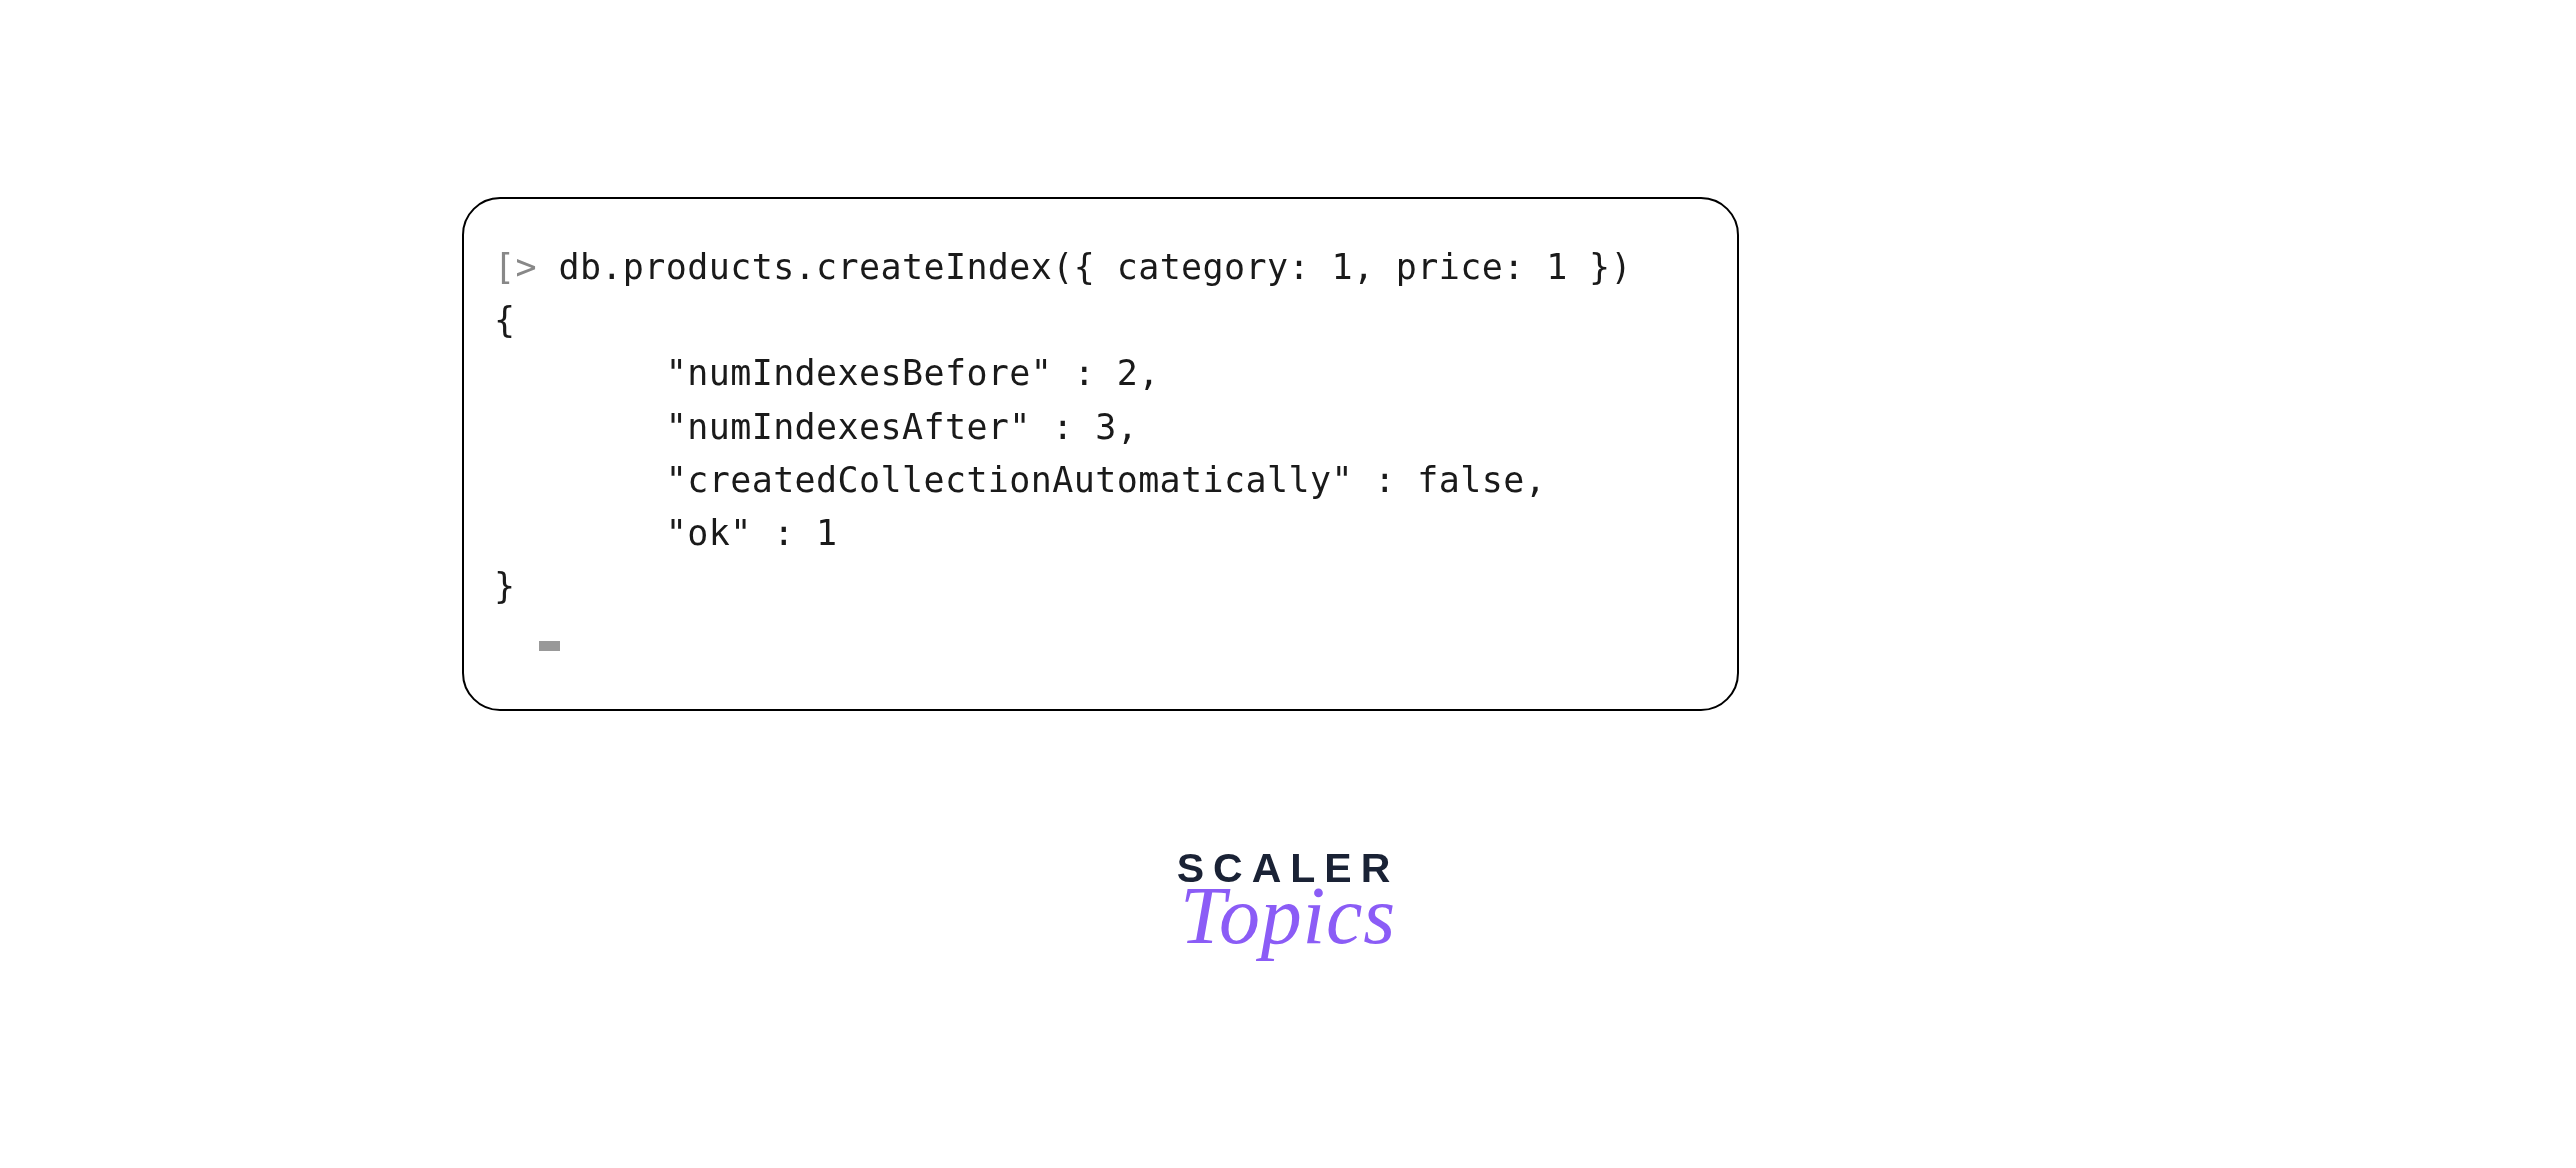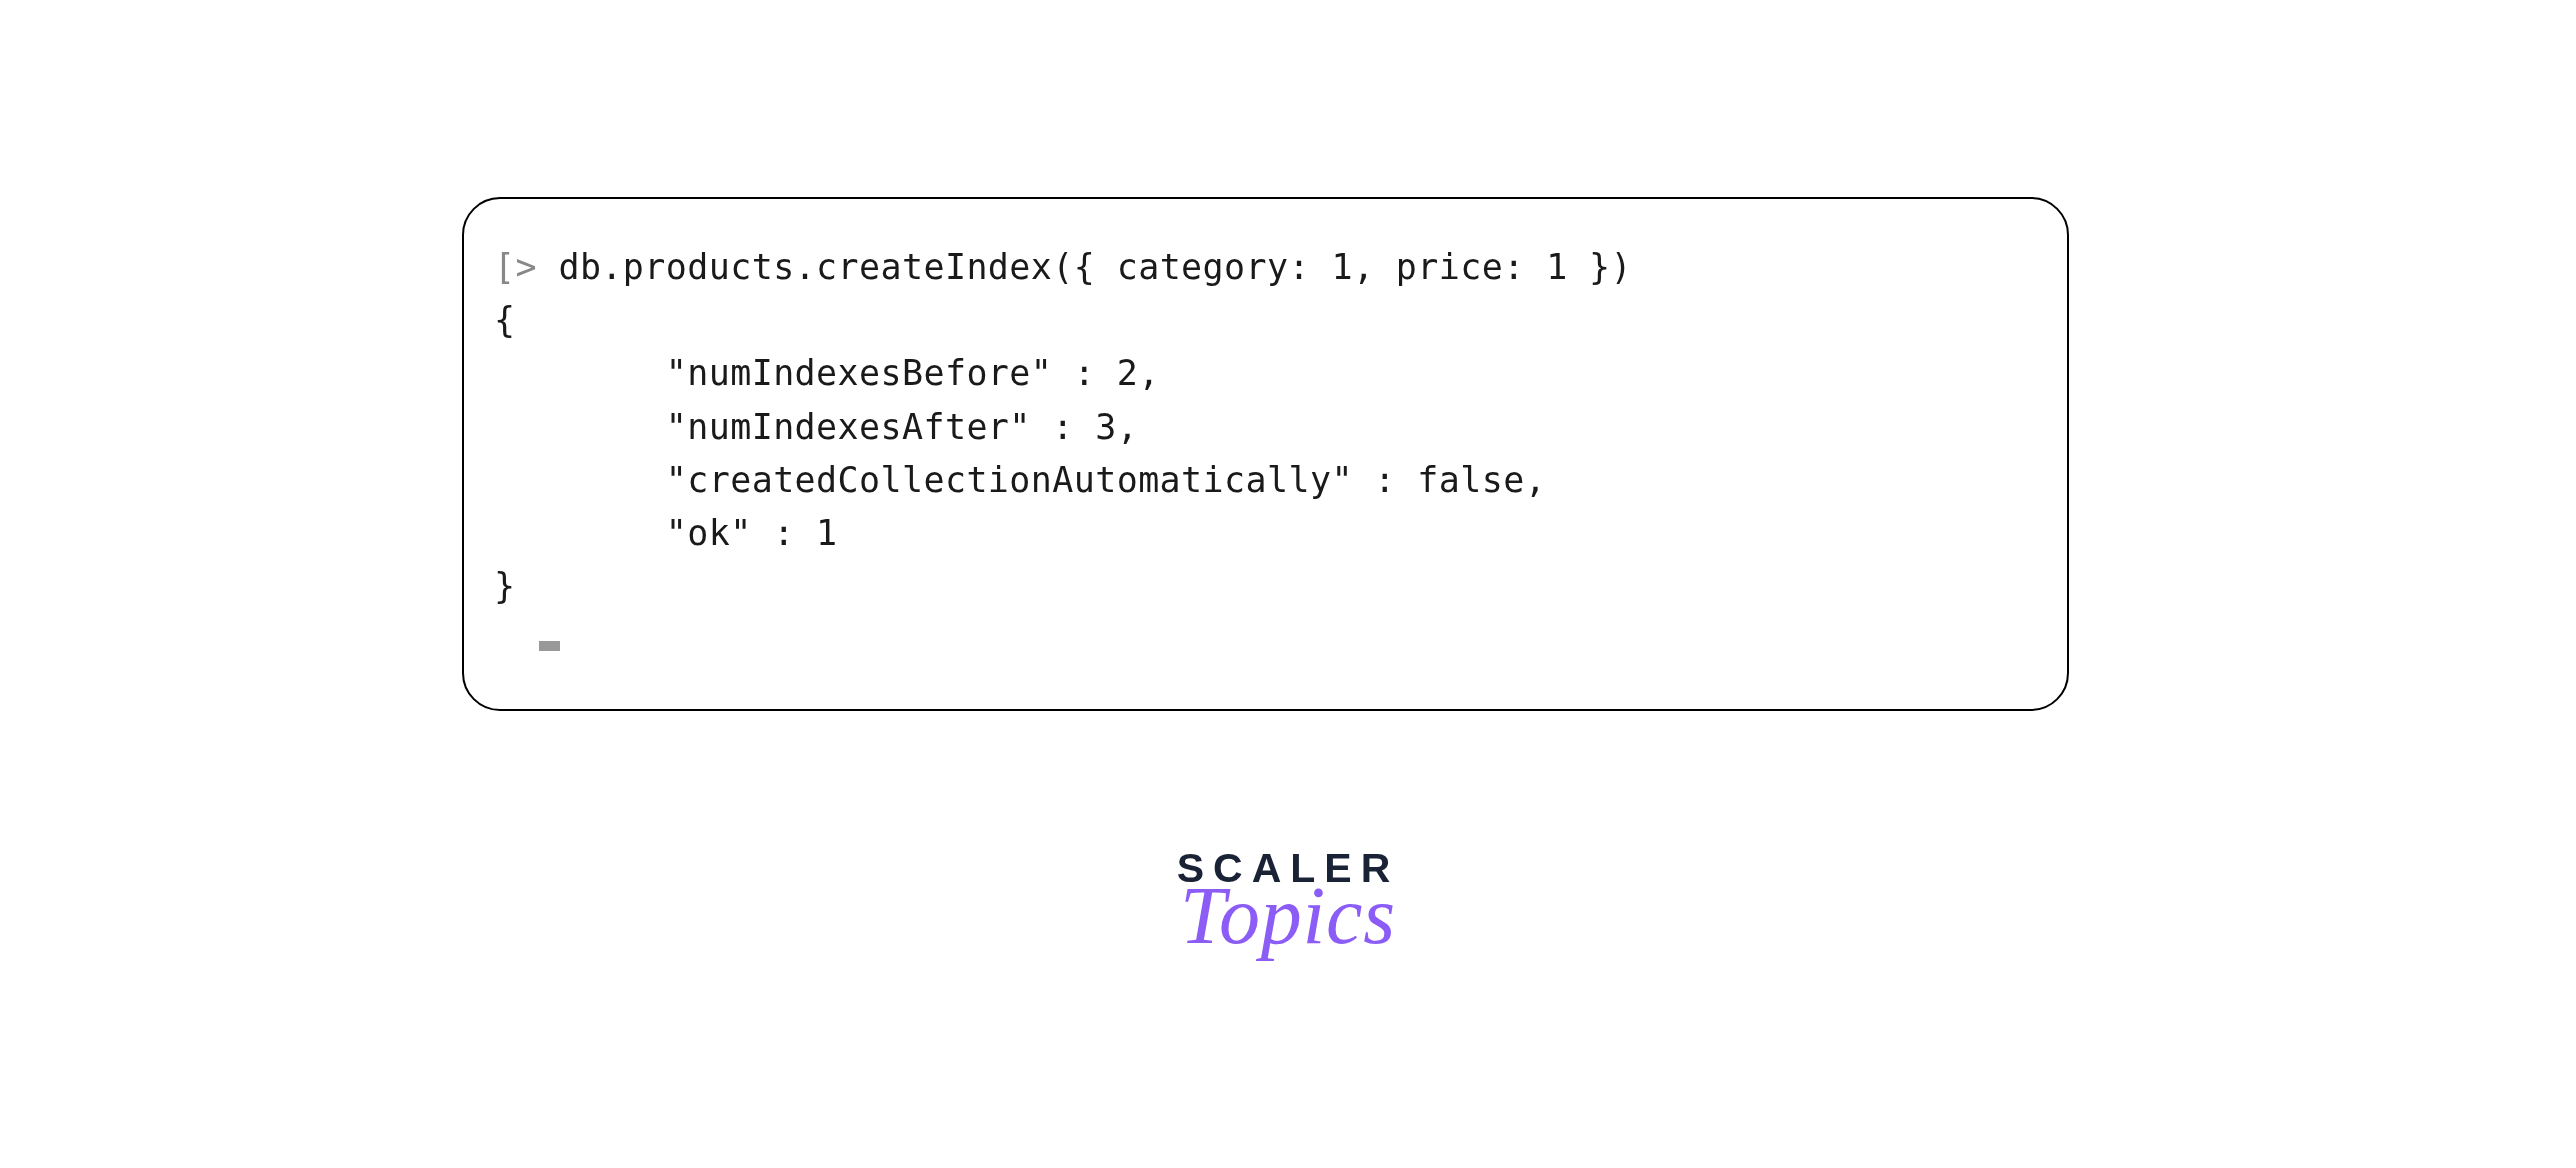--- a/index.html
+++ b/index.html
@@ -11,21 +11,21 @@
     background: #ffffff;
     width: 2576px;
     height: 1169px;
     position: relative;
     font-family: 'SF Mono', 'Menlo', 'Monaco', 'Consolas', monospace;
   }
   .code-container {
     position: absolute;
     left: 462px;
     top: 197px;
-    width: 1607px;
+    width: 1277px;
     border: 2.3px solid #000000;
     border-radius: 38px;
     padding: 42px 38px 42px 30px;
     background: #ffffff;
   }
   .code-line {
     font-size: 35px;
     line-height: 1.52;
     color: #1a1a1a;
     white-space: pre;

